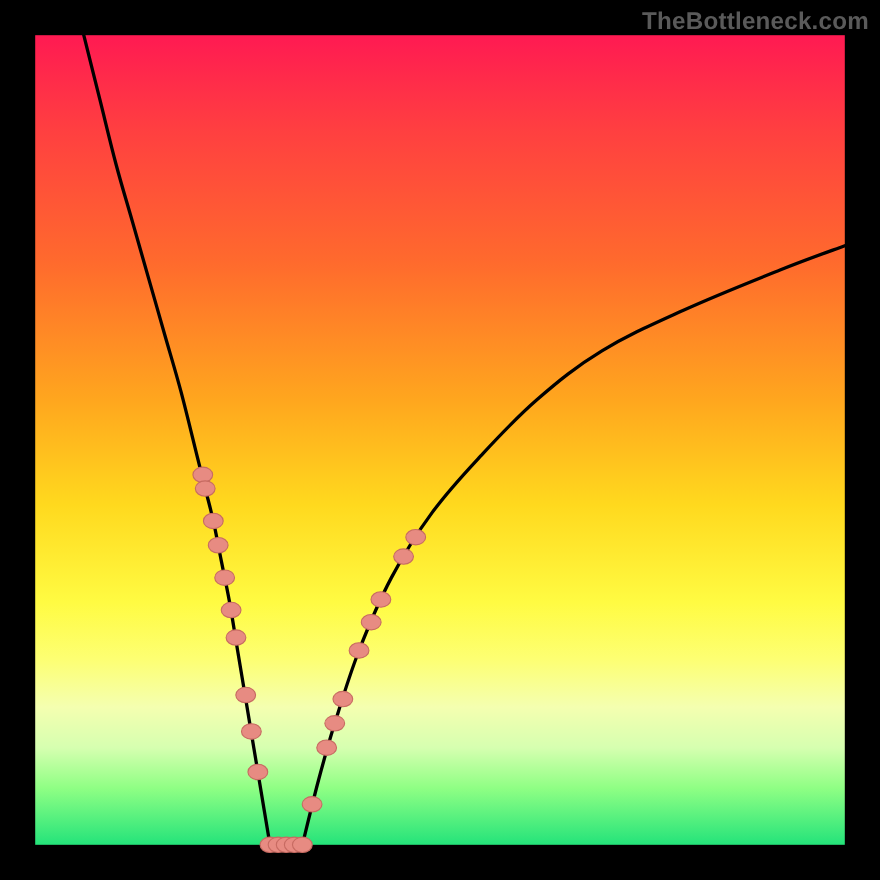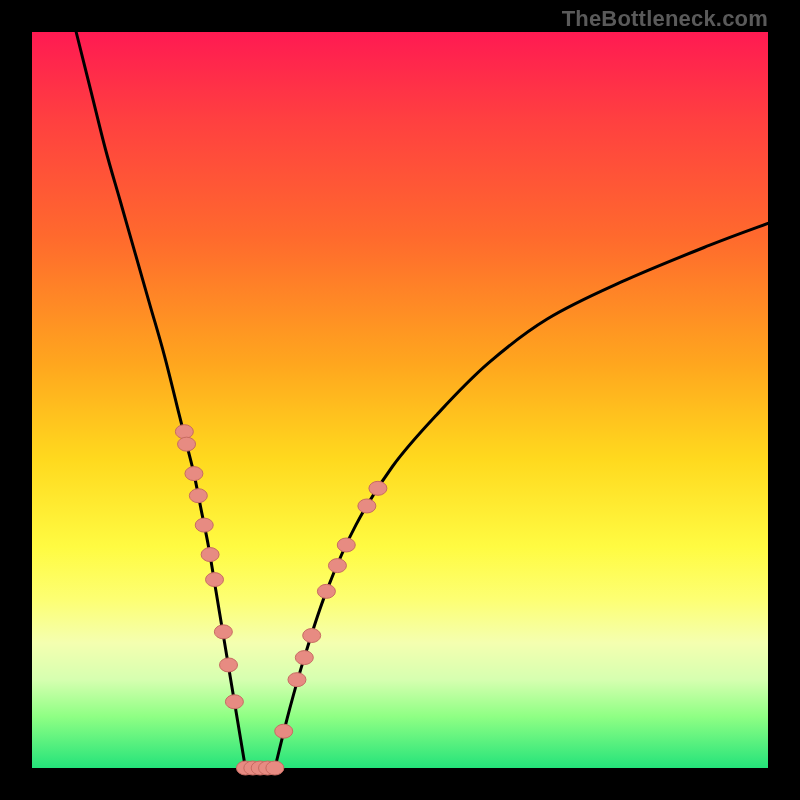--- a/index.html
+++ b/index.html
@@ -36,21 +36,21 @@
       #fdff72 77%,
       #f4ffb0 83%,
       #d6ffb0 88%,
       #8fff84 93%,
       #24e37a 100%
     );
   }
   .attrib {
     position: absolute;
     top: 6px;
-    right: 32px;
+    right: 10px;
     color: #5a5a5a;
     font-size: 22px;
     font-weight: 600;
     letter-spacing: 0.2px;
   }
   svg.curve {
     position: absolute;
     left: 0;
     top: 0;
     width: 736px;

